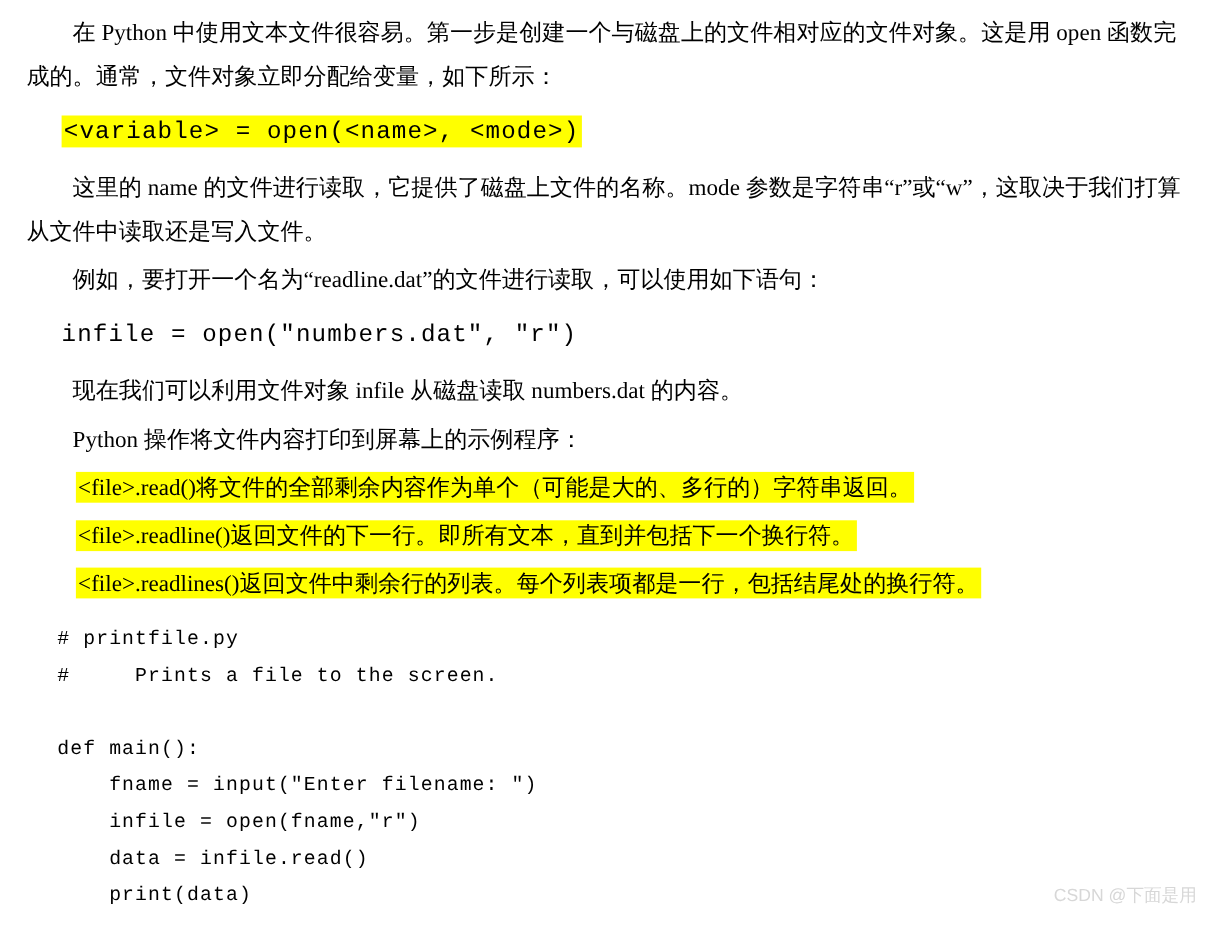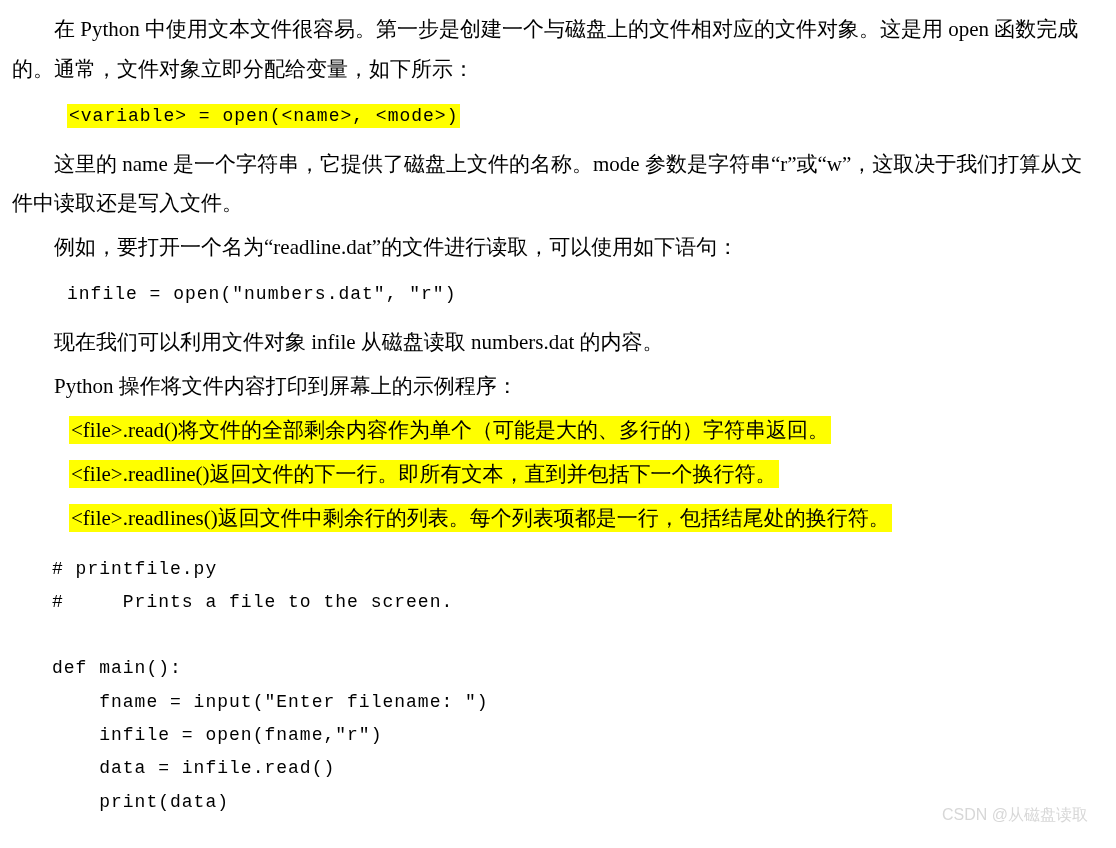--- a/index.html
+++ b/index.html
@@ -13,31 +13,31 @@
     color: #000;
     padding: 10px 0 0 0;
     position: relative;
   }
   .content {
     padding: 0 30px 0 0;
   }
   .para {
     text-indent: 2em;
     margin: 0 0 4px 0;
-    padding-left: 12px;
+    padding-left: 24px;
   }
   .para-no-indent {
     margin: 0 0 4px 0;
     padding-left: 69px;
   }
   .code-line {
     font-family: "Courier New", monospace;
-    font-size: 18px;
+    font-size: 22px;
     padding-left: 52px;
-    margin: 12px 0 14px 15px;
+    margin: 12px 0 14px 4px;
     line-height: 1.6;
     letter-spacing: 1px;
   }
   .code-block {
     font-family: "Courier New", monospace;
     font-size: 18px;
     padding-left: 52px;
     margin: 14px 0 0 0;
     line-height: 1.85;
     white-space: pre;
@@ -59,21 +59,21 @@
 </style>
 </head>
 <body>
 
 <div class="content">
 
   <p class="para">在 Python 中使用文本文件很容易。第一步是创建一个与磁盘上的文件相对应的文件对象。这是用 open 函数完成的。通常，文件对象立即分配给变量，如下所示：</p>
 
   <div class="code-line"><span class="hl">&lt;variable&gt; = open(&lt;name&gt;, &lt;mode&gt;)</span></div>
 
-  <p class="para">这里的 name 是一个字符串，它提供了磁盘上文件的名称。mode 参数是字符串“r”或“w”，这取决于我们打算从文件中读取还是写入文件。</p>
+  <p class="para">这里的 name 的文件进行读取，它提供了磁盘上文件的名称。mode 参数是字符串“r”或“w”，这取决于我们打算从文件中读取还是写入文件。</p>
 
   <p class="para">例如，要打开一个名为“readline.dat”的文件进行读取，可以使用如下语句：</p>
 
   <div class="code-line">infile = open("numbers.dat", "r")</div>
 
   <p class="para">现在我们可以利用文件对象 infile 从磁盘读取 numbers.dat 的内容。</p>
 
   <p class="para">Python 操作将文件内容打印到屏幕上的示例程序：</p>
 
   <p class="para-no-indent"><span class="hl">&lt;file&gt;.read()将文件的全部剩余内容作为单个（可能是大的、多行的）字符串返回。</span></p>
@@ -89,13 +89,13 @@
 def main():
     fname = input("Enter filename: ")
     infile = open(fname,"r")
     data = infile.read()
     print(data)
 
 main()</div>
 
 </div>
 
-<div class="watermark">CSDN @从磁盘读取</div>
+<div class="watermark">CSDN @下面是用</div>
 
 </body></html>

